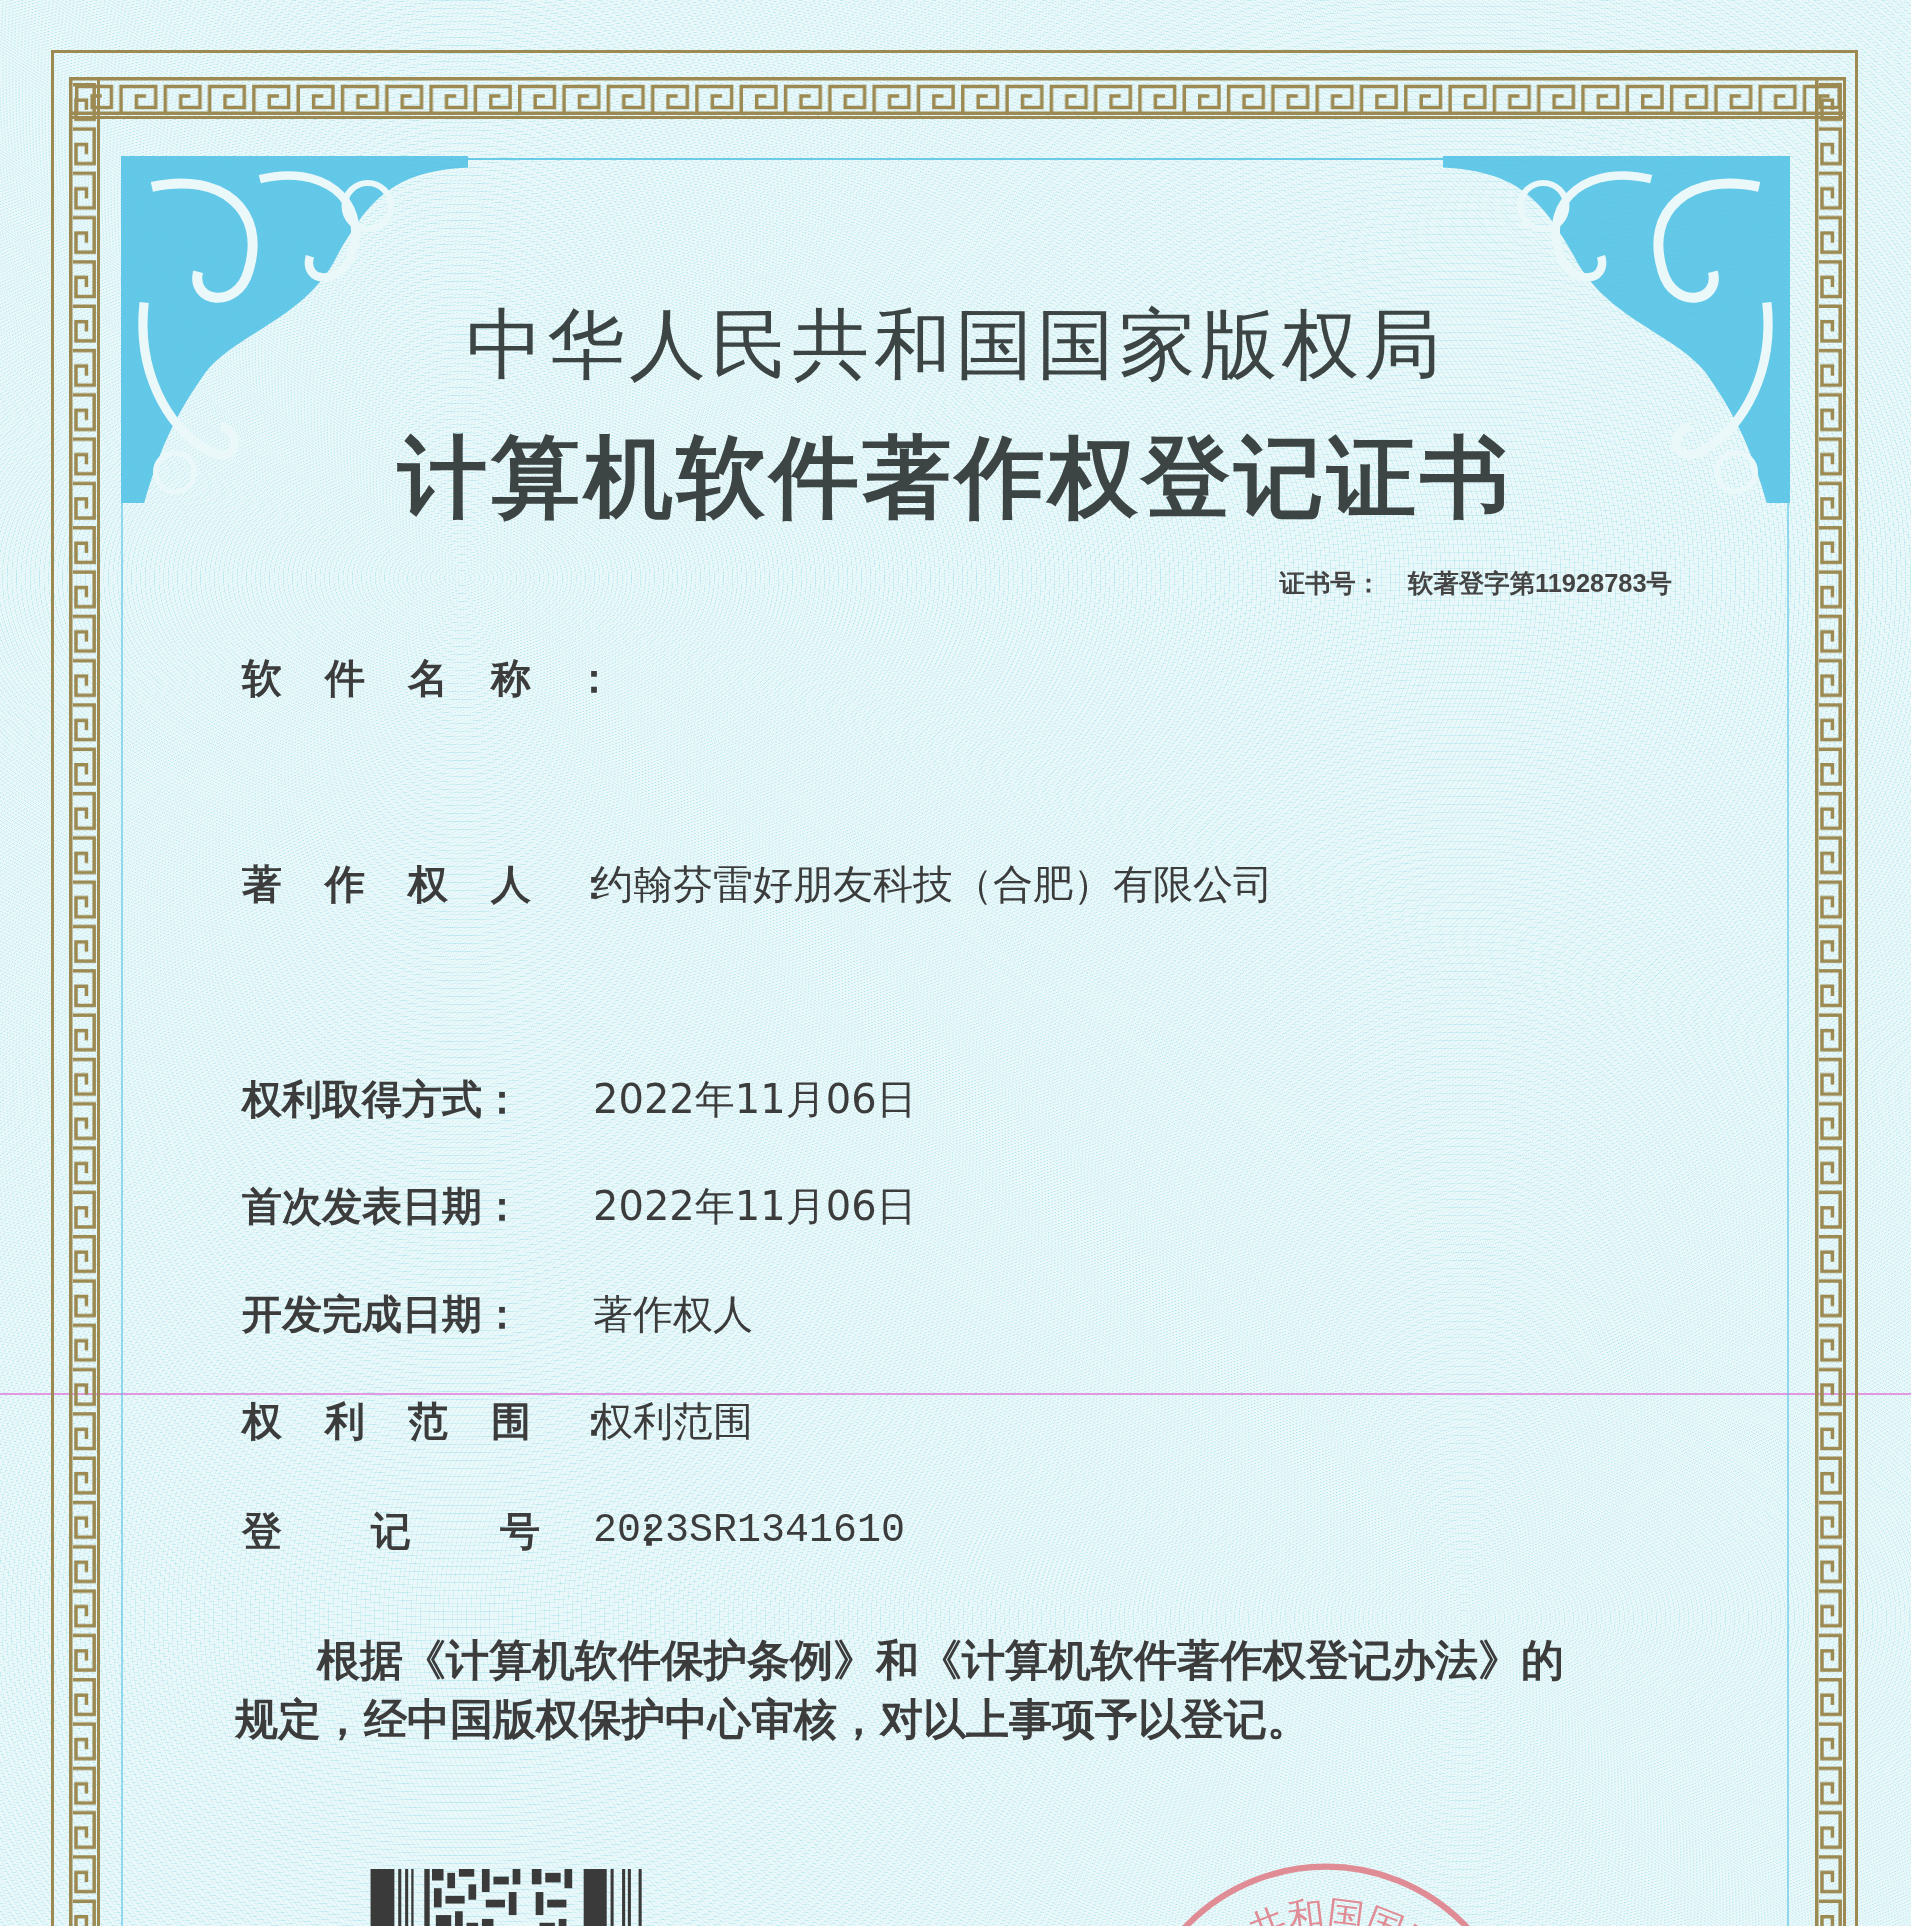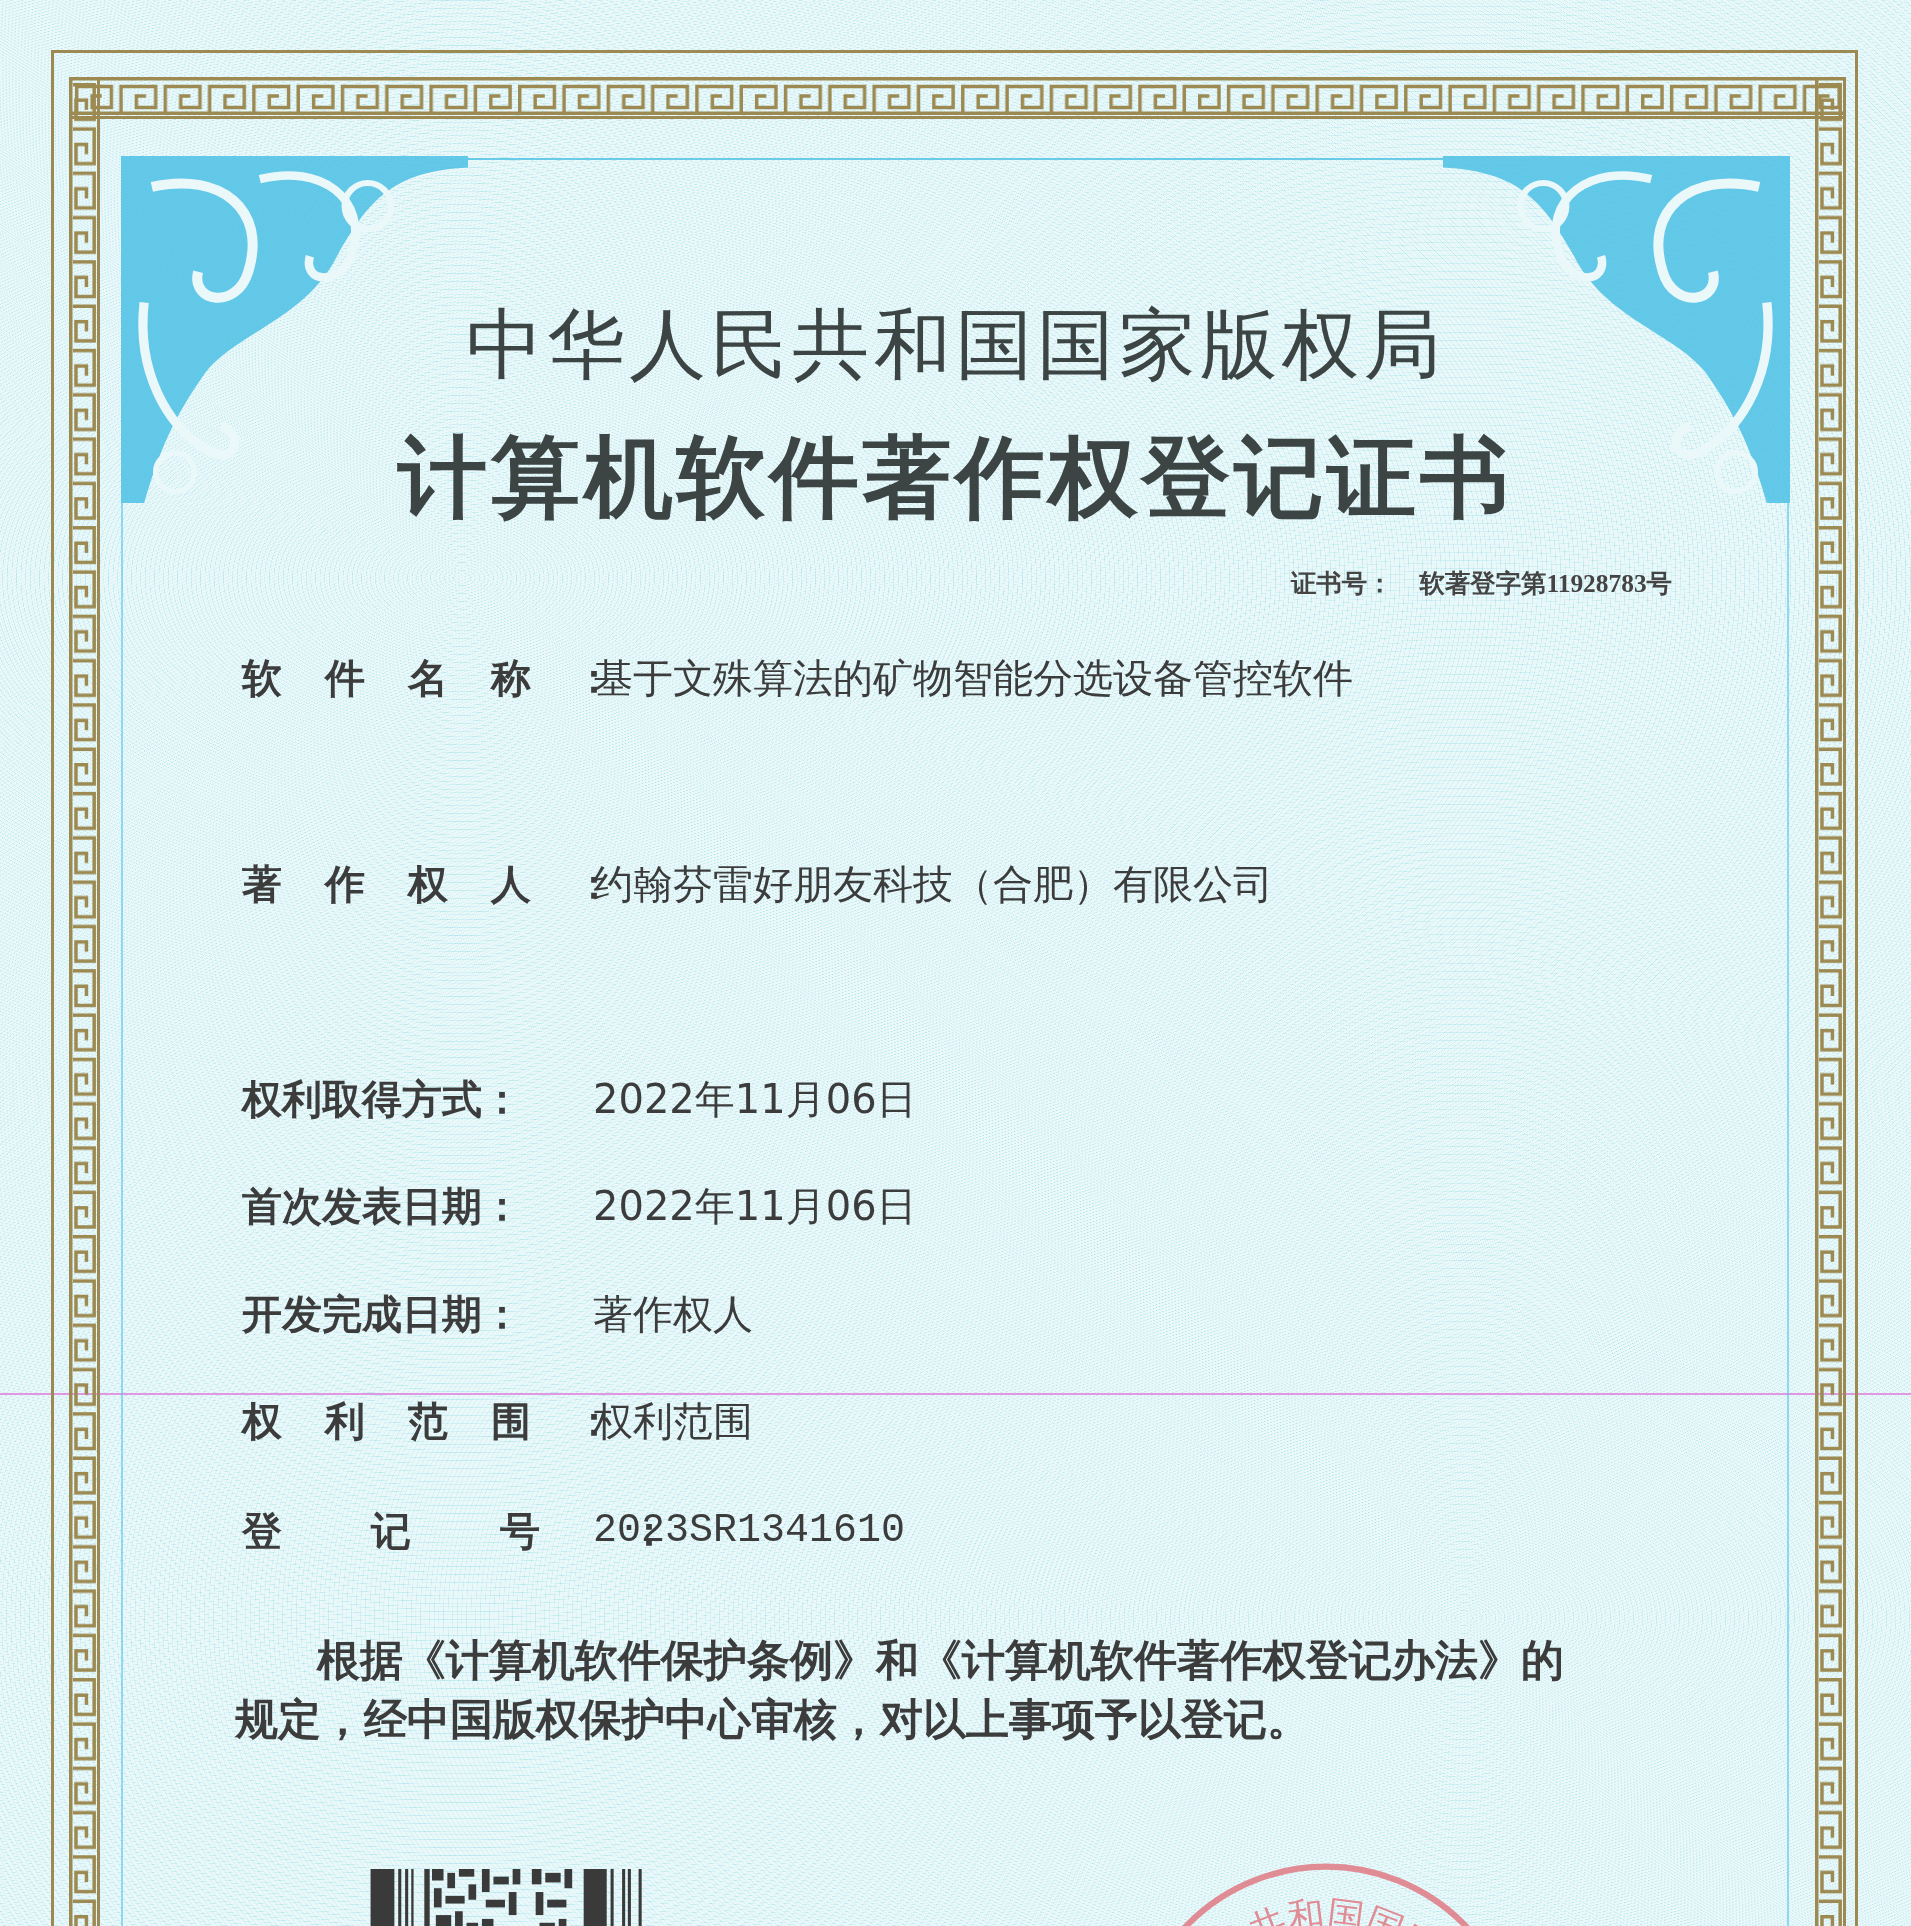--- a/index.html
+++ b/index.html
@@ -35,21 +35,21 @@
   .c-tr { left:1443px; top:156px; transform:scaleX(-1); }
   .blue-rule-top { position:absolute; left:468px; top:158px; width:975px; height:2.3px; background:#4cc0e4; opacity:0.8; }
   .blue-rule-left { position:absolute; left:121px; top:503px; width:2.3px; height:1682px; background:#4cc0e4; opacity:0.55; }
   .blue-rule-right { position:absolute; left:1787px; top:503px; width:2.3px; height:1682px; background:#4cc0e4; opacity:0.55; }
 
   
   .title1 { position:absolute; left:0; width:1911px; top:304px; text-align:center;
     font-family:"DejaVu Sans","Liberation Sans",sans-serif; font-size:77px; line-height:81px; letter-spacing:4.6px; color:#3d4544; }
   .title2 { position:absolute; left:0; width:1911px; top:439px; text-align:center;
     font-family:Liberation Mono, monospace; font-weight:bold; font-size:89px; line-height:92px; letter-spacing:3.9px; color:#3d4544; }
-  .cert-no { position:absolute; right:239px; top:568px; font-size:25.4px; line-height:31px; font-weight:bold; color:#444; font-family:Liberation Serif, serif; }
+  .cert-no { position:absolute; right:239px; top:568px; font-size:25.4px; line-height:31px; font-weight:bold; color:#444; font-family:Liberation Sans, sans-serif; }
   .cert-no .lbl { margin-right:27px; }
 
   
   .row { position:absolute; left:242px; font-size:40px; line-height:46px; color:#3c3c3c; font-weight:bold; font-family:"DejaVu Sans","Liberation Sans",sans-serif; }
   .row .label { position:absolute; left:0; top:0; width:351px; white-space:nowrap; }
   .row .value { position:absolute; left:351px; top:0; white-space:nowrap; font-weight:normal; }
   .row .value .l2 { display:block; font-family:"DejaVu Sans Mono","Liberation Mono",monospace; font-weight:normal; }
   .spaced4 { letter-spacing:43px; }
   .mono { font-family:"Liberation Mono","DejaVu Sans Mono",monospace; font-weight:normal; }
 
@@ -128,21 +128,20 @@
 
 <div class="title1">中华人民共和国国家版权局</div>
 <div class="title2">计算机软件著作权登记证书</div>
 <div class="cert-no">
   <span class="lbl">证书号：</span><span>软著登字第11928783号</span>
 </div>
 
 <div class="row" style="top:655px;">
   <span class="label spaced4">软件名称：</span>
   <span class="value">
-    <span>基于文殊算法的矿物智能分选设备管控软件</span>
   </span>
 </div>
 
 <div class="row" style="top:861px;">
   <span class="label spaced4">著作权人：</span>
   <span class="value">约翰芬雷好朋友科技（合肥）有限公司</span>
 </div>
 
 <div class="row" style="top:1076px;">
   <span class="label">权利取得方式：</span>

